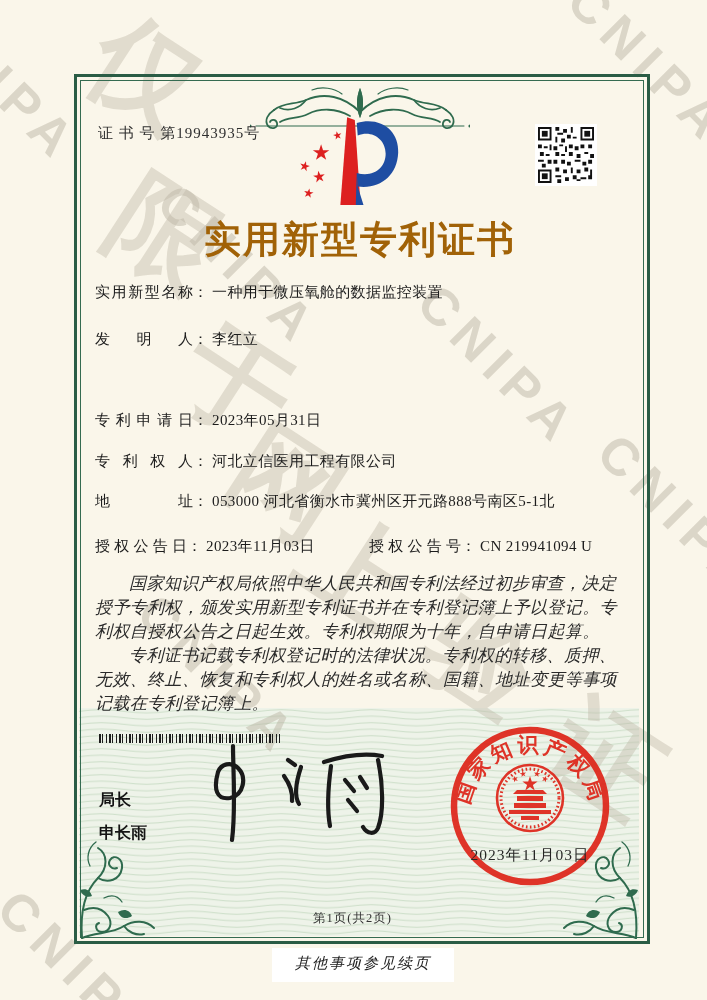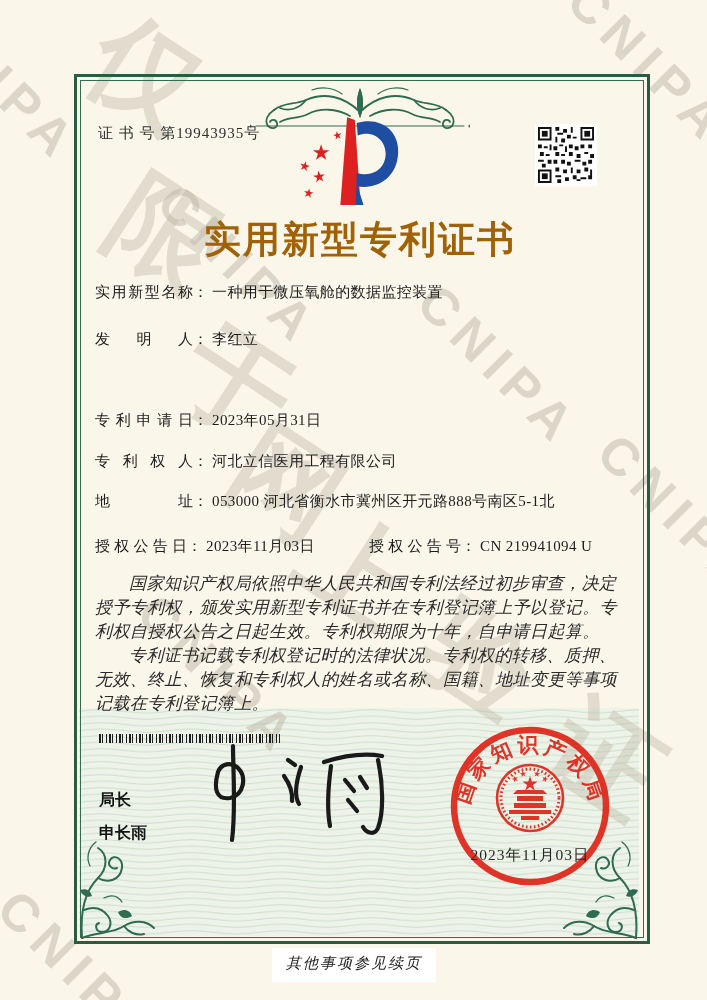--- a/index.html
+++ b/index.html
@@ -37,21 +37,21 @@
   .barcode{position:absolute;left:99px;top:734px;width:181px;height:9px;
     background:repeating-linear-gradient(90deg,#1d1d1d 0 2px,transparent 2px 3px,#1d1d1d 3px 4px,transparent 4px 7px,#1d1d1d 7px 8px,transparent 8px 10px);}
   .director{position:absolute;left:99px;top:790px;font-family:"Liberation Sans",sans-serif;
             font-size:16px;color:#141414;font-weight:600;}
   .director div{margin-bottom:12px;}
   .signature{position:absolute;left:188px;top:740px;}
   .seal{position:absolute;left:446px;top:722px;}
   .pagenum{position:absolute;left:75px;top:910px;width:555px;text-align:center;
            font-size:12.5px;color:#333;letter-spacing:1px;}
   .footnote{position:absolute;left:272px;top:948px;width:150px;height:24px;background:#ffffff;
-            padding:6px 7px 4px;text-align:center;font-size:15px;font-style:italic;
+            padding:6px 16px 4px;text-align:center;font-size:15px;font-style:italic;
             color:#222;letter-spacing:2px;}
 </style>
 </head>
 <body>
 
 <div class="page">
 
   <div class="wm-layer">
     <span class="wm wm-brand" style="left:-52px;top:-12px">CNIPA</span>
     <span class="wm wm-brand" style="left:598px;top:-30px">CNIPA</span>
@@ -229,15 +229,16 @@
           <path d="M-17,-4 L17,-4 L13,-8 L-13,-8 Z"></path>
           <rect x="-13" y="-2" width="26" height="5"></rect>
           <rect x="-16" y="5" width="32" height="5"></rect>
           <rect x="-21" y="12" width="42" height="4"></rect>
           <rect x="-9" y="18" width="18" height="4"></rect>
         </g>
         <text x="84" y="138" text-anchor="middle" font-family="Liberation Serif,serif" font-size="15.5" fill="#141414" letter-spacing="1">2023年11月03日</text>
       </g>
     </svg>
 
+    <div class="pagenum">第1页(共2页)</div>
     <div class="footnote">其他事项参见续页</div>
   </div>
 </div>
 
 </body></html>

